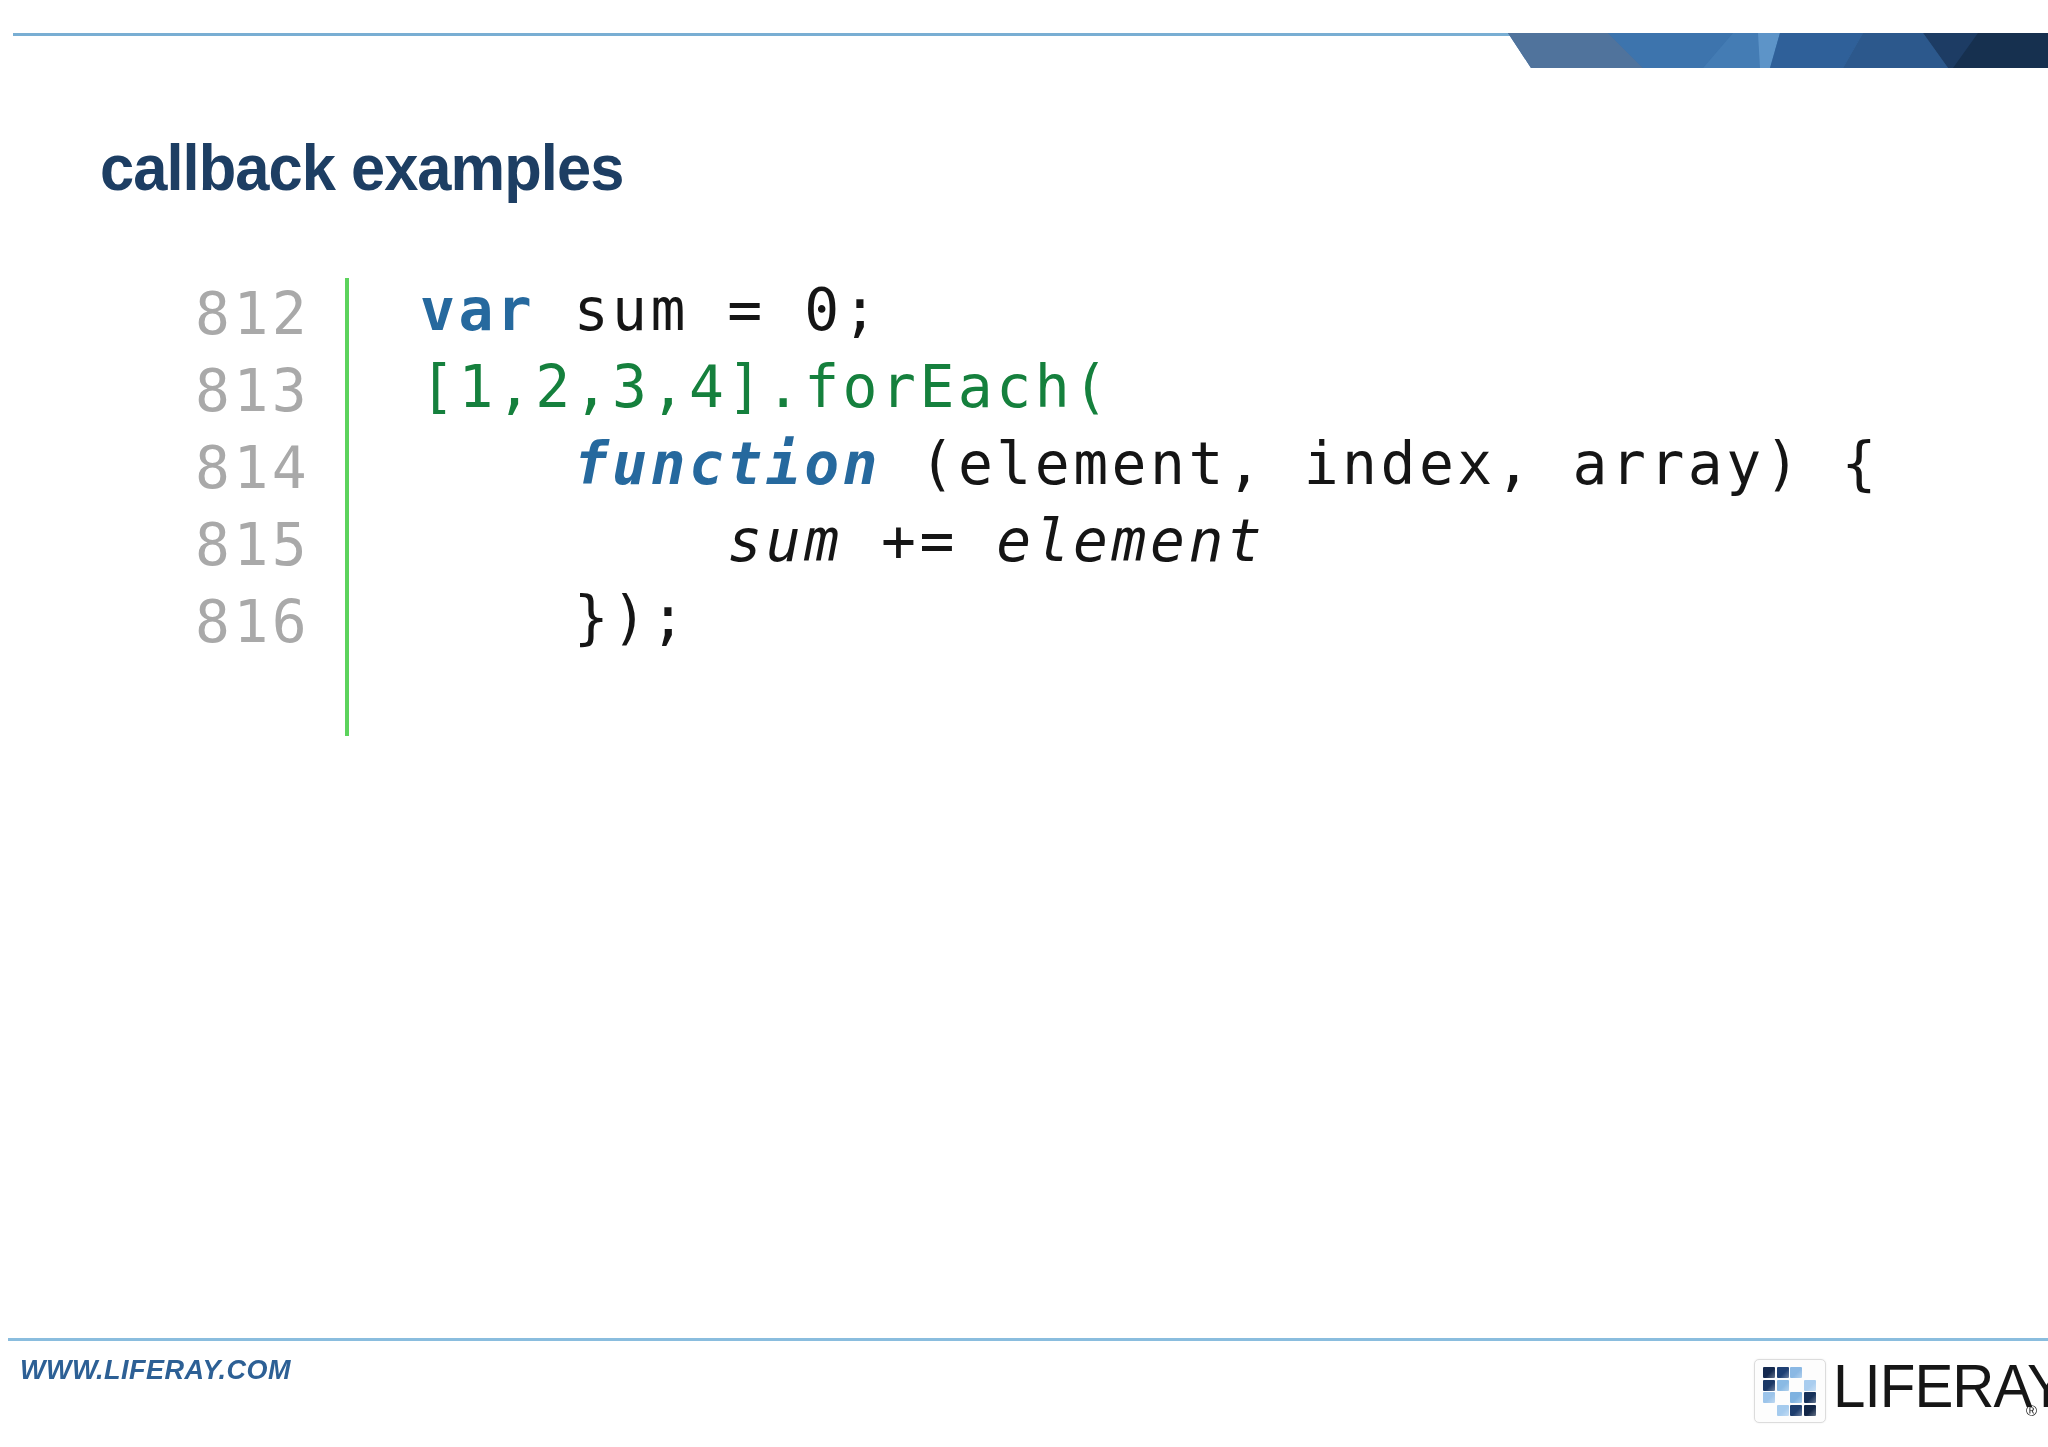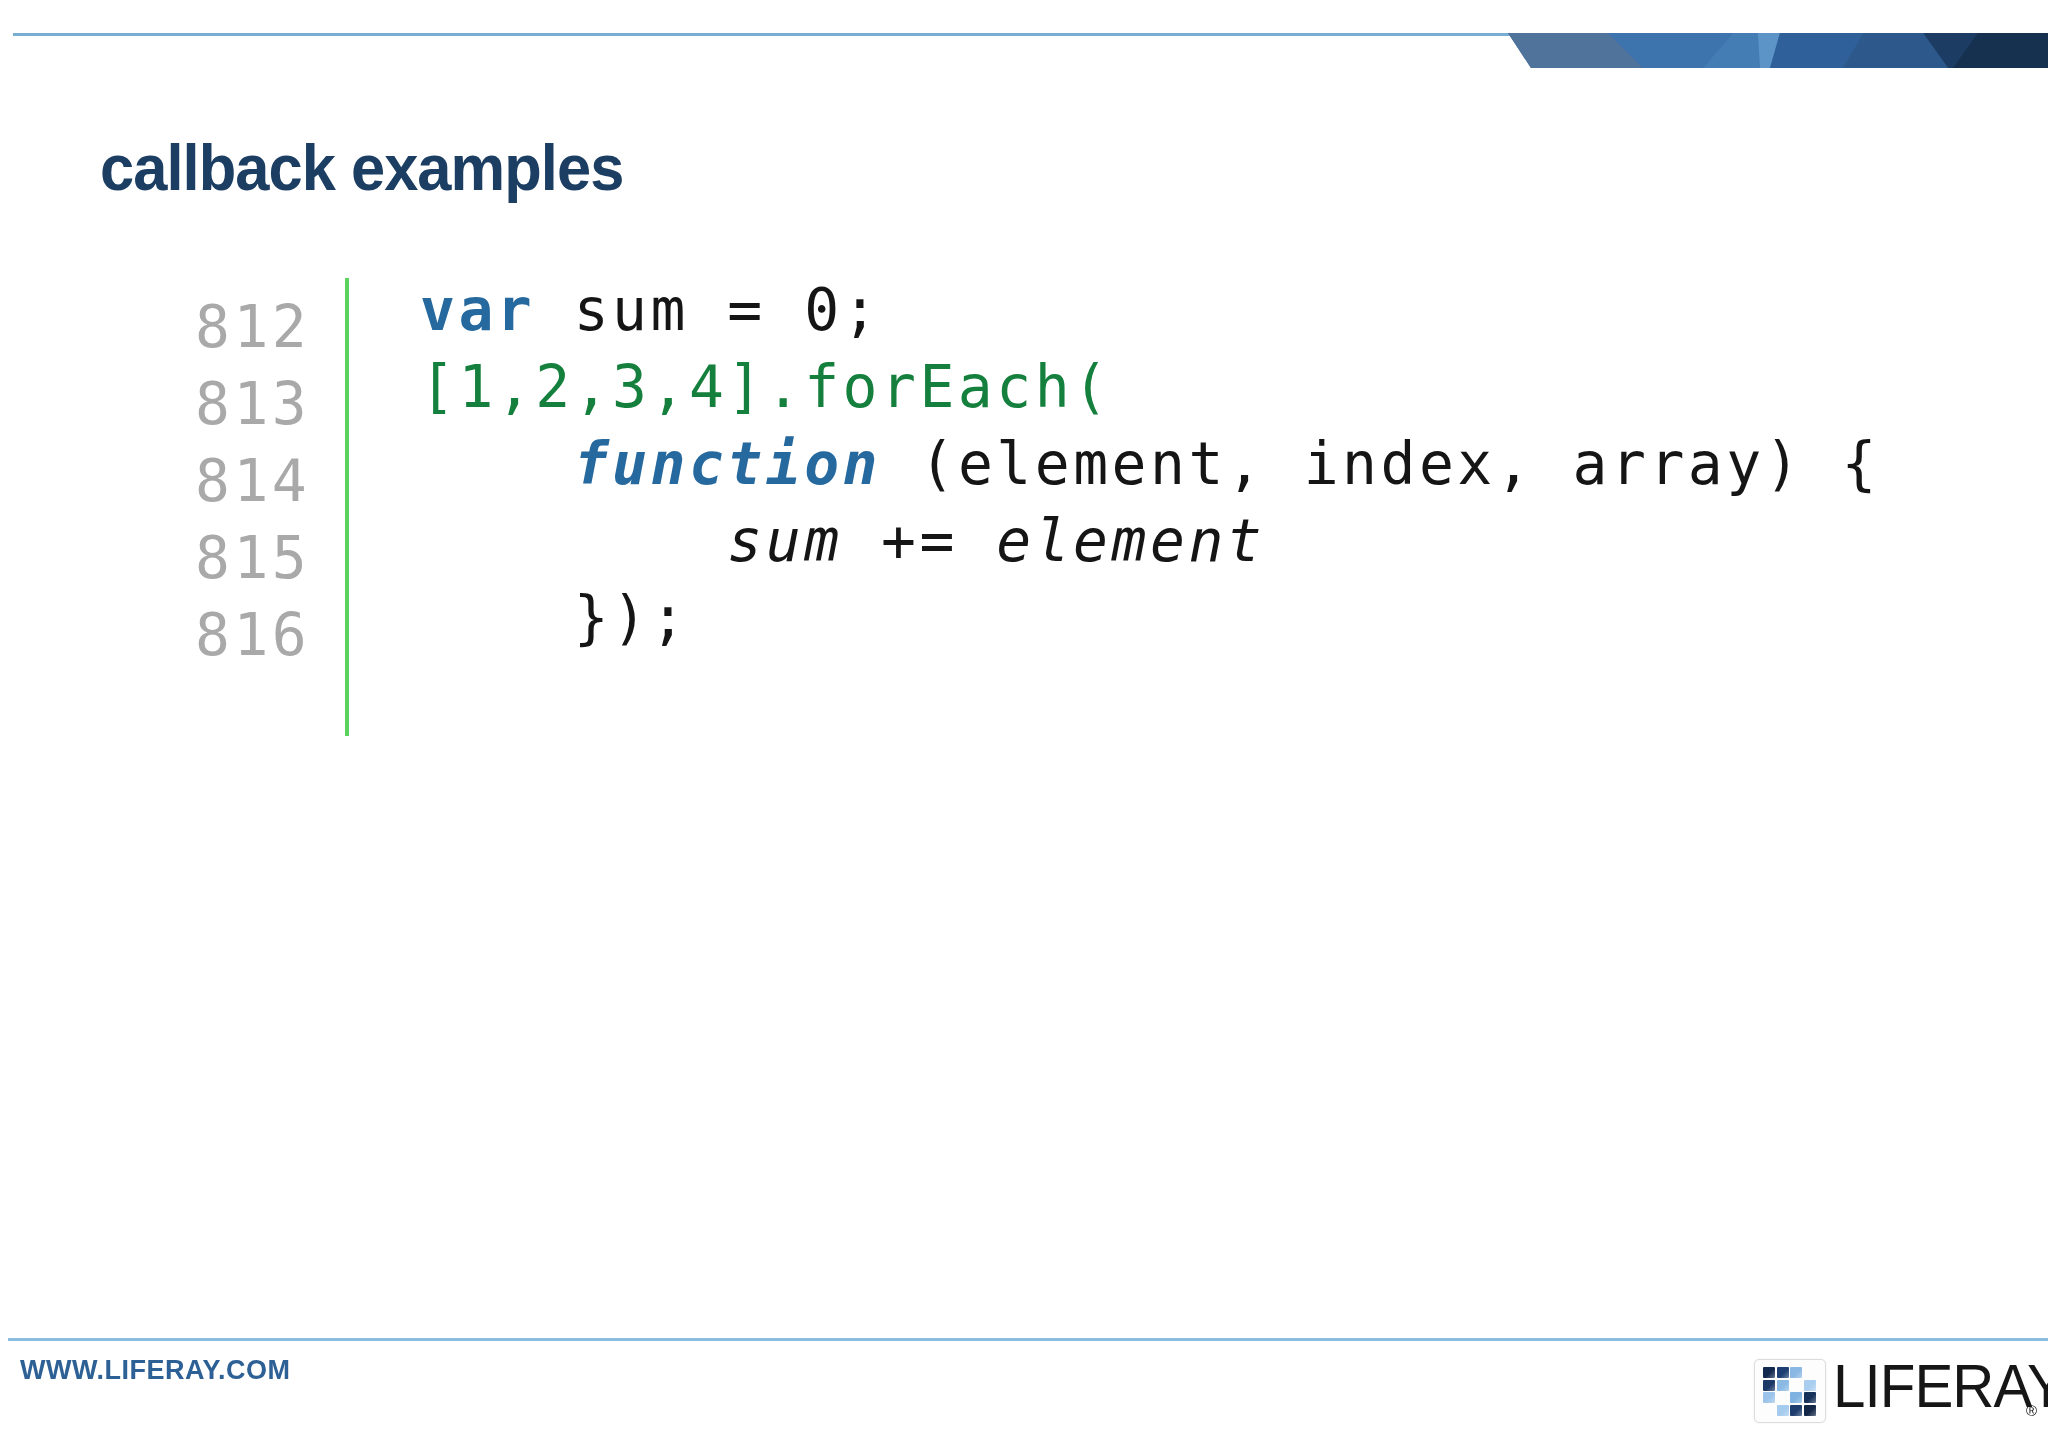--- a/index.html
+++ b/index.html
@@ -15,27 +15,27 @@
          font-family:"Liberation Sans",sans-serif;font-weight:bold;
          font-size:64px;letter-spacing:-1px;line-height:1.25;
          transform:scaleX(.96);transform-origin:left center;}
 
   
   .code-block{position:absolute;left:195px;top:272px;width:1720px;height:470px;
               font-family:"DejaVu Sans Mono","Liberation Mono",monospace;
               font-size:58px;letter-spacing:3.5px;}
   .gutter-line{position:absolute;left:150px;top:6px;width:4px;height:458px;}
   .code-line{position:relative;height:77px;line-height:77px;white-space:pre;}
-  .line-number{position:absolute;left:0;top:17px;}
+  .line-number{position:absolute;left:0;top:4px;}
   .code-text{position:absolute;left:225px;top:0;}
 
   
   .footer-rule{position:absolute;left:8px;top:1338px;width:2040px;height:3px;}
   .footer-url{position:absolute;left:20px;top:1355px;font-size:27px;font-weight:bold;
-              letter-spacing:.5px;text-decoration:none;cursor:pointer;}
+              letter-spacing:.5px;text-decoration:none;cursor:pointer;font-style:italic;}
 
   
   .logo-icon{position:absolute;left:1754px;top:1359px;width:54px;height:48px;
              background:#fdfdfd;border:1px solid #dcdcdc;border-radius:5px;
              padding:7px 8px;box-shadow:0 0 2px rgba(0,0,0,.08);}
   .logo-grid{display:grid;grid-template-columns:repeat(4,12px);grid-template-rows:repeat(4,11px);gap:1.5px;}
   .logo-cell{width:12px;height:11px;border-radius:1px;}
   .logo-text{position:absolute;left:1833px;top:1355px;font-size:62px;font-weight:400;
              letter-spacing:-1px;line-height:1;transform:scaleX(.94);transform-origin:left center;}
   .logo-r{position:absolute;left:2026px;top:1402px;font-size:15px;}

